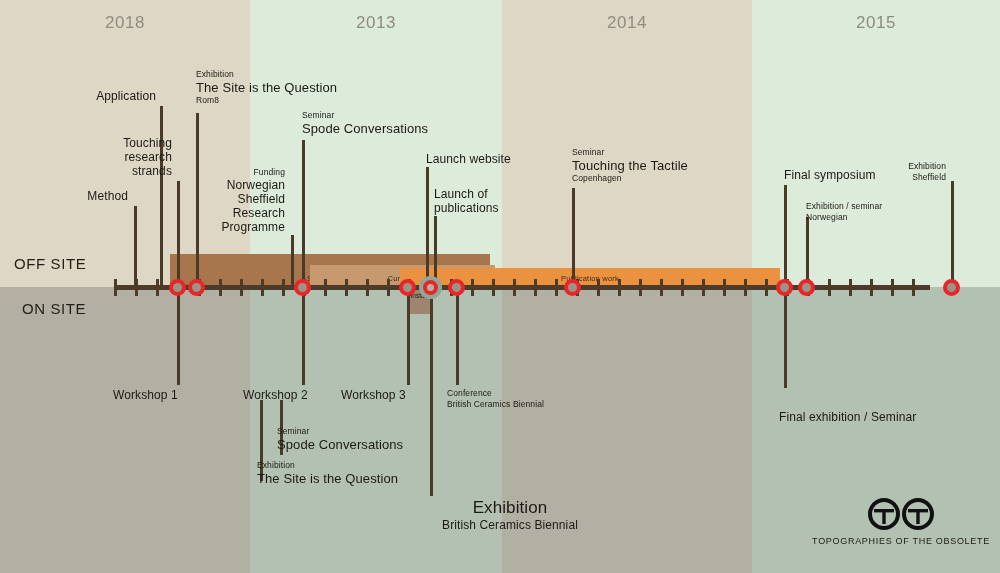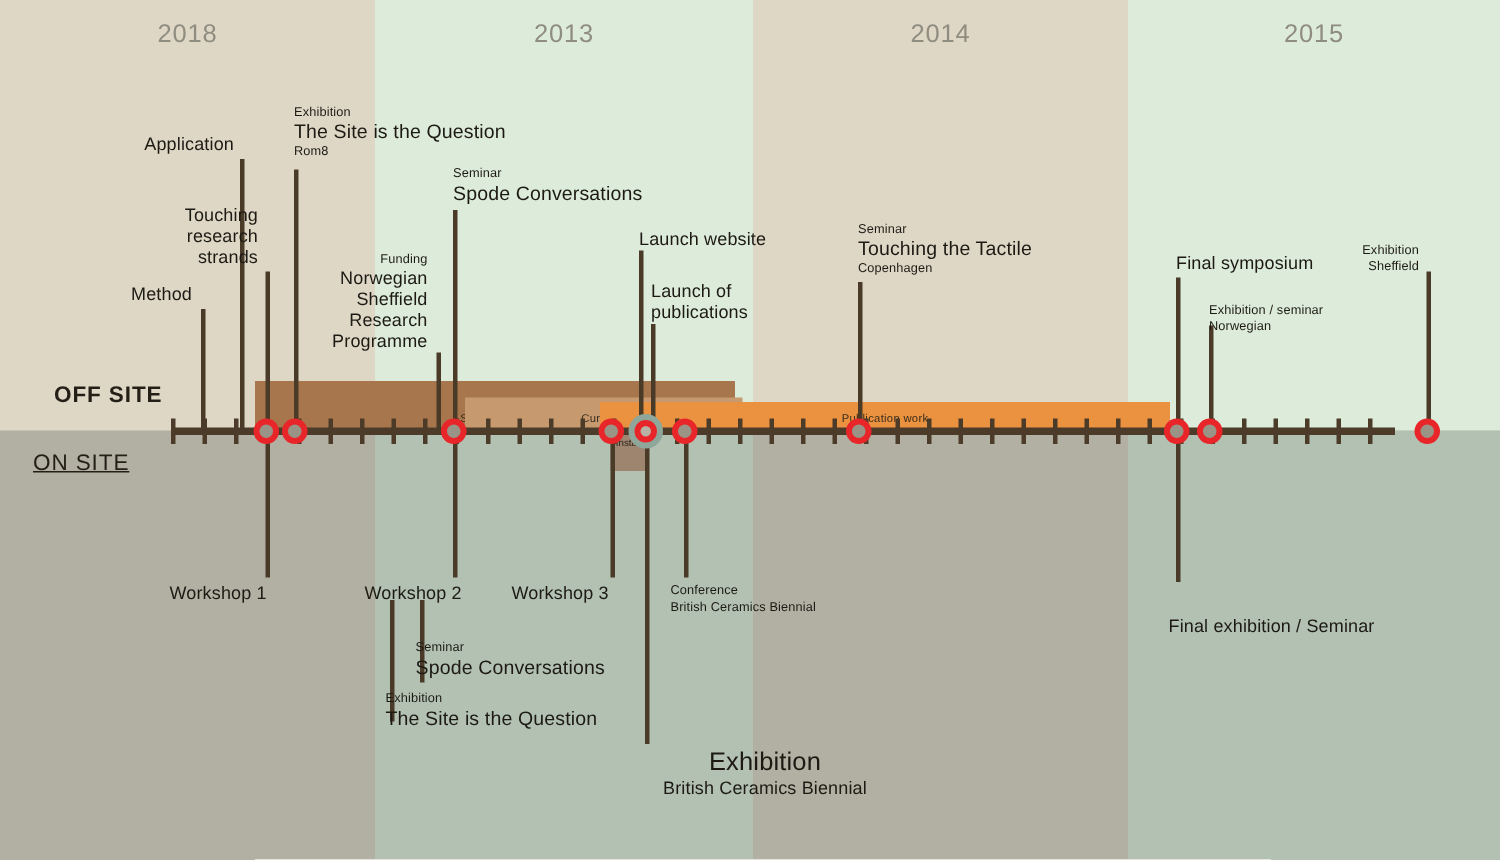--- a/index.html
+++ b/index.html
@@ -82,22 +82,22 @@
       </div>
     </div>
 
   <div id="lowbands">
       <div class="lowband" style="left: 0px; width: 250px; background: rgb(178, 176, 163);"></div>
       <div class="lowband" style="left: 250px; width: 252px; background: rgb(178, 193, 178);"></div>
       <div class="lowband" style="left: 502px; width: 250px; background: rgb(178, 176, 163);"></div>
       <div class="lowband" style="left: 752px; width: 248px; background: rgb(178, 193, 178);"></div>
     </div>
 
-  <div class="sitelabel" style="left:36px;top:255px;font-weight:bold;">OFF SITE</div>
-  <div class="sitelabel" style="left:22px;top:300px;text-decoration:underline;">ON SITE</div>
+  <div class="sitelabel" style="left:14px;top:255px;">OFF SITE</div>
+  <div class="sitelabel" style="left:22px;top:300px;">ON SITE</div>
 
   <div id="phases">
       <div class="phasebar" style="left: 170px; top: 254px; width: 320px; height: 32px; background: rgb(168, 118, 76);">
         <div class="plabel">Site anatomy</div>
       </div>
       <div class="phasebar" style="left: 310px; top: 265px; width: 185px; height: 21px; background: rgb(198, 154, 110);">
         <div class="plabel">Curating</div>
       </div>
       <div class="phasebar" style="left: 400px; top: 268px; width: 380px; height: 18px; background: rgb(234, 146, 64);">
         <div class="plabel">Publication work</div>
@@ -277,14 +277,29 @@
         <i></i>
       </div>
       <div class="marker" style="left: 797.5px; top: 278.5px;">
         <i></i>
       </div>
       <div class="marker" style="left: 942.5px; top: 278.5px;">
         <i></i>
       </div>
     </div>
 
+  <div id="logo">
+    <div class="glyphs">
+      <svg width="32" height="32" viewBox="0 0 32 32" aria-hidden="true">
+        <circle cx="16" cy="16" r="14" fill="none" stroke="#111" stroke-width="4"></circle>
+        <rect x="6" y="11" width="20" height="3.4" fill="#111"></rect>
+        <rect x="14.3" y="11" width="3.4" height="15" fill="#111"></rect>
+      </svg>
+      <svg width="32" height="32" viewBox="0 0 32 32" aria-hidden="true">
+        <circle cx="16" cy="16" r="14" fill="none" stroke="#111" stroke-width="4"></circle>
+        <rect x="6" y="11" width="20" height="3.4" fill="#111"></rect>
+        <rect x="14.3" y="11" width="3.4" height="15" fill="#111"></rect>
+      </svg>
+    </div>
+    <div class="cap">TOPOGRAPHIES OF THE OBSOLETE</div>
+  </div>
 
 </div>
 
 </body></html>

